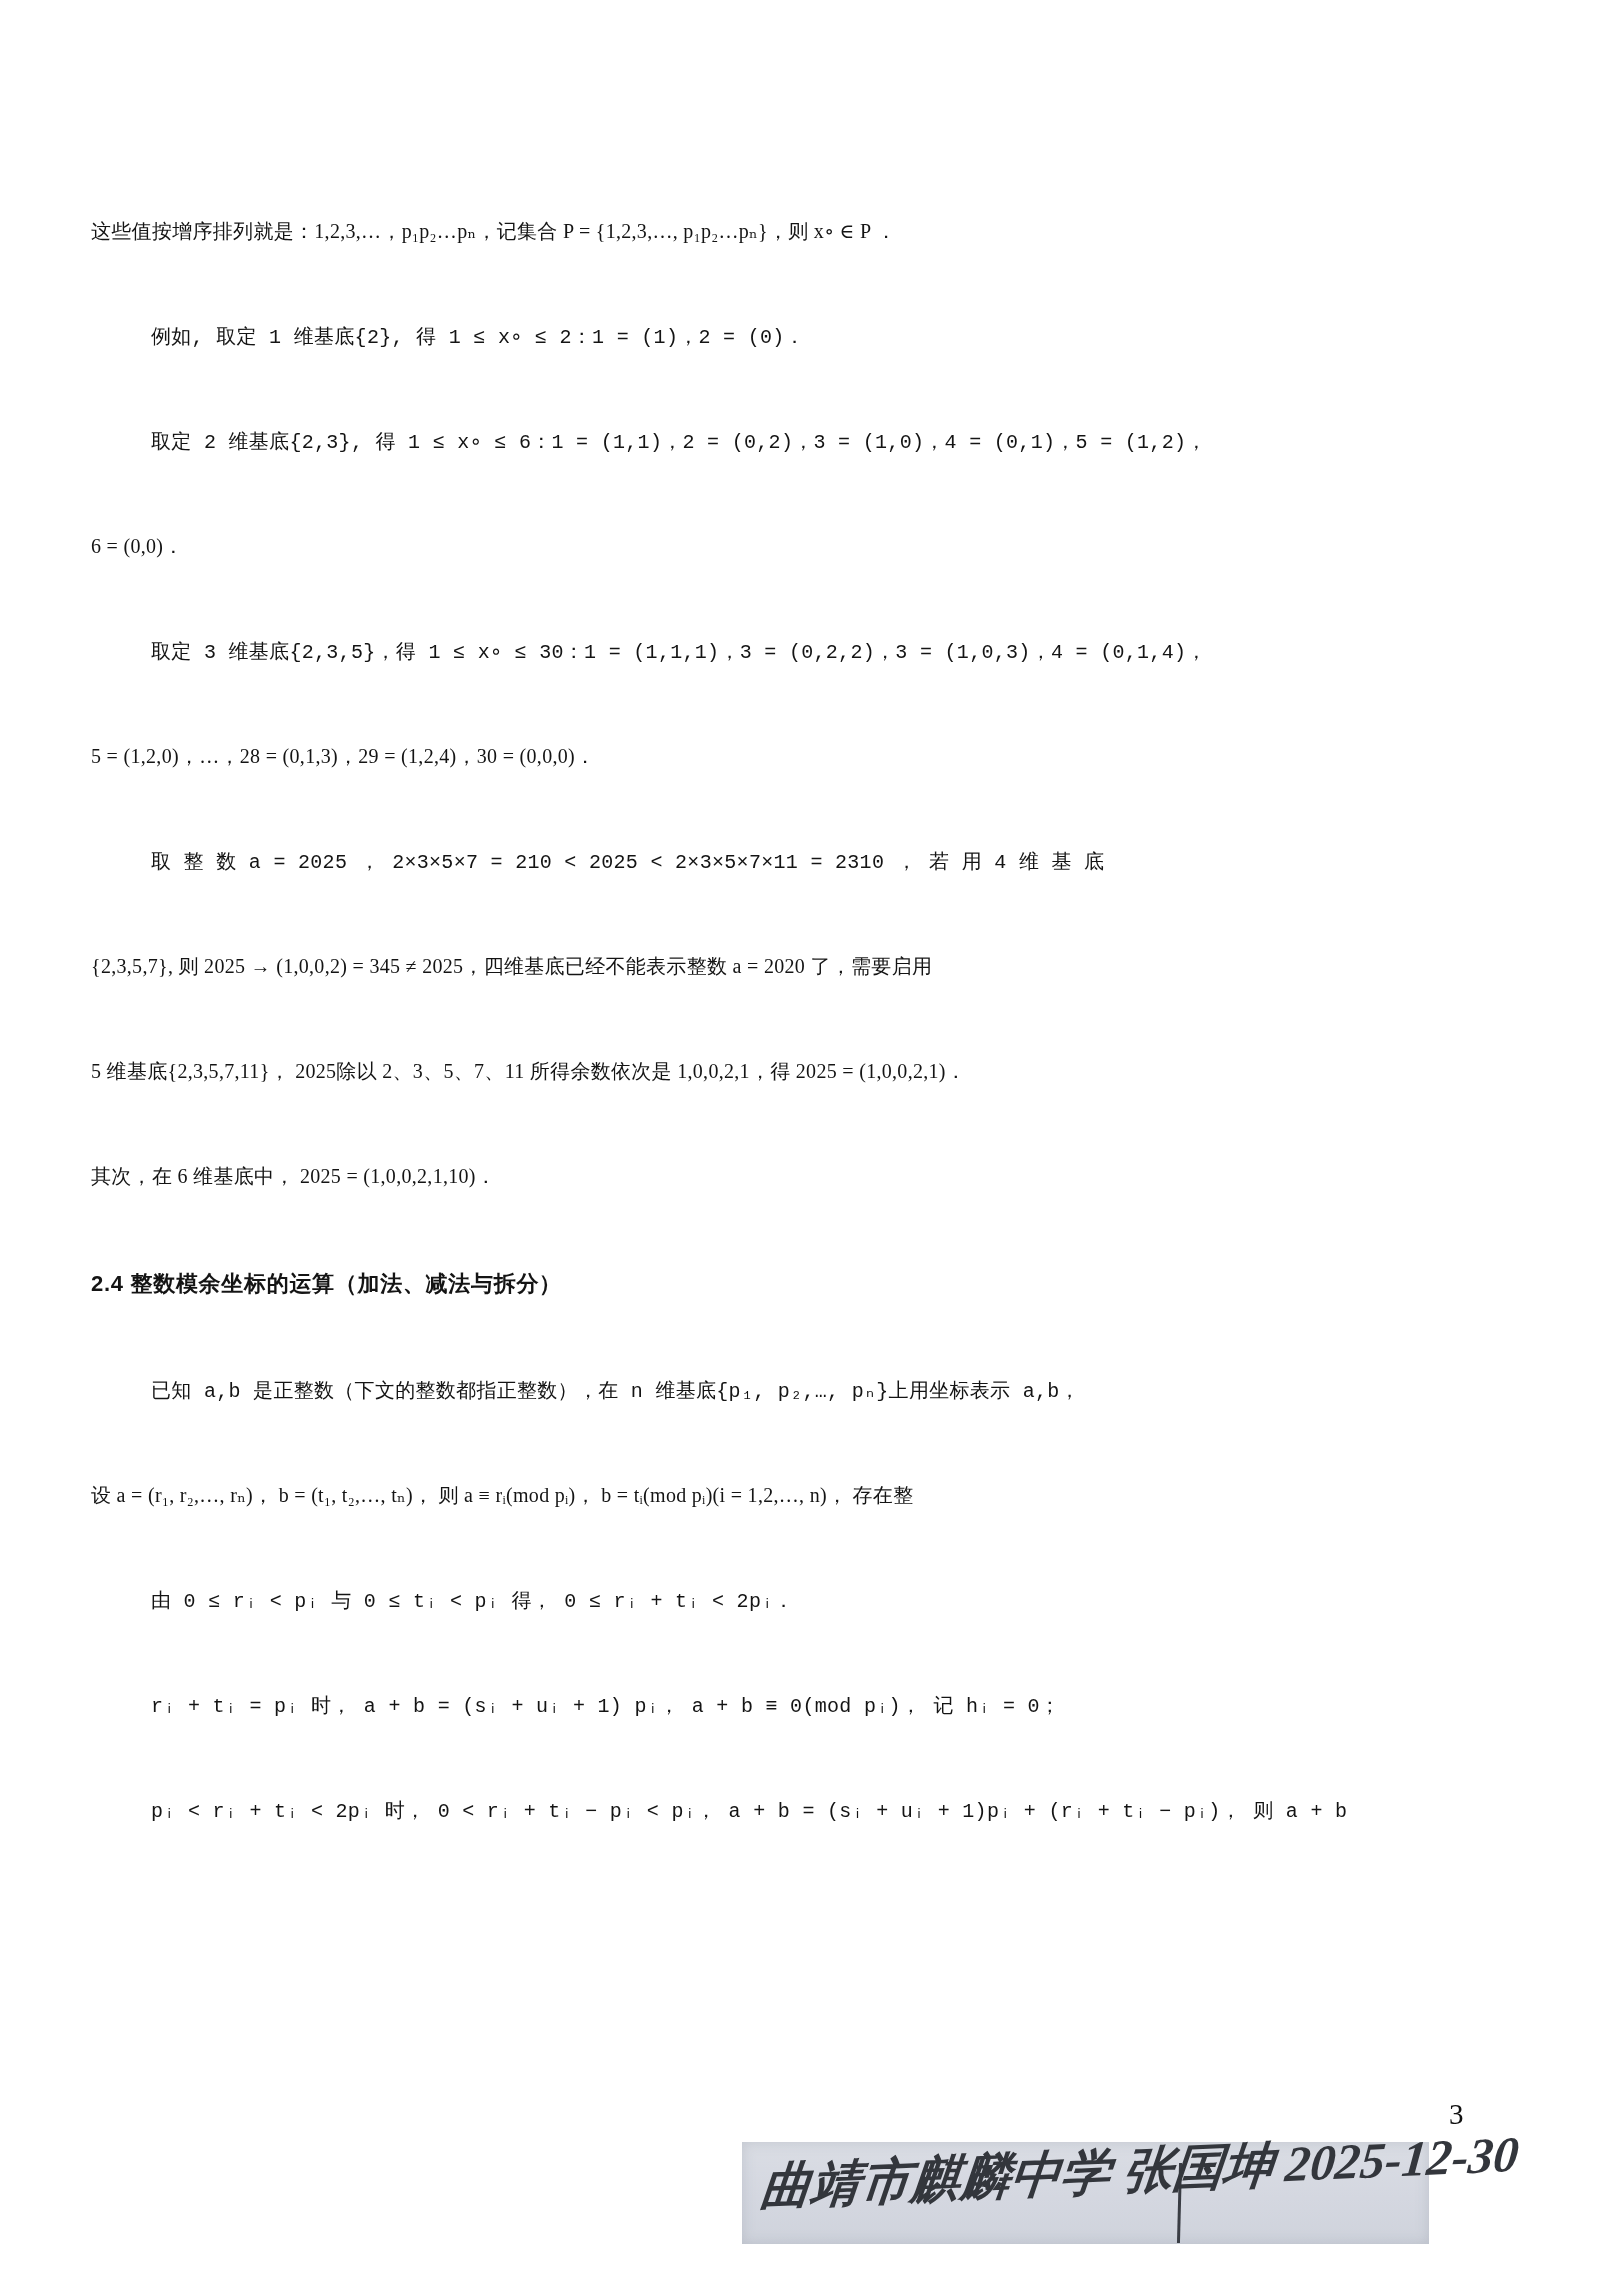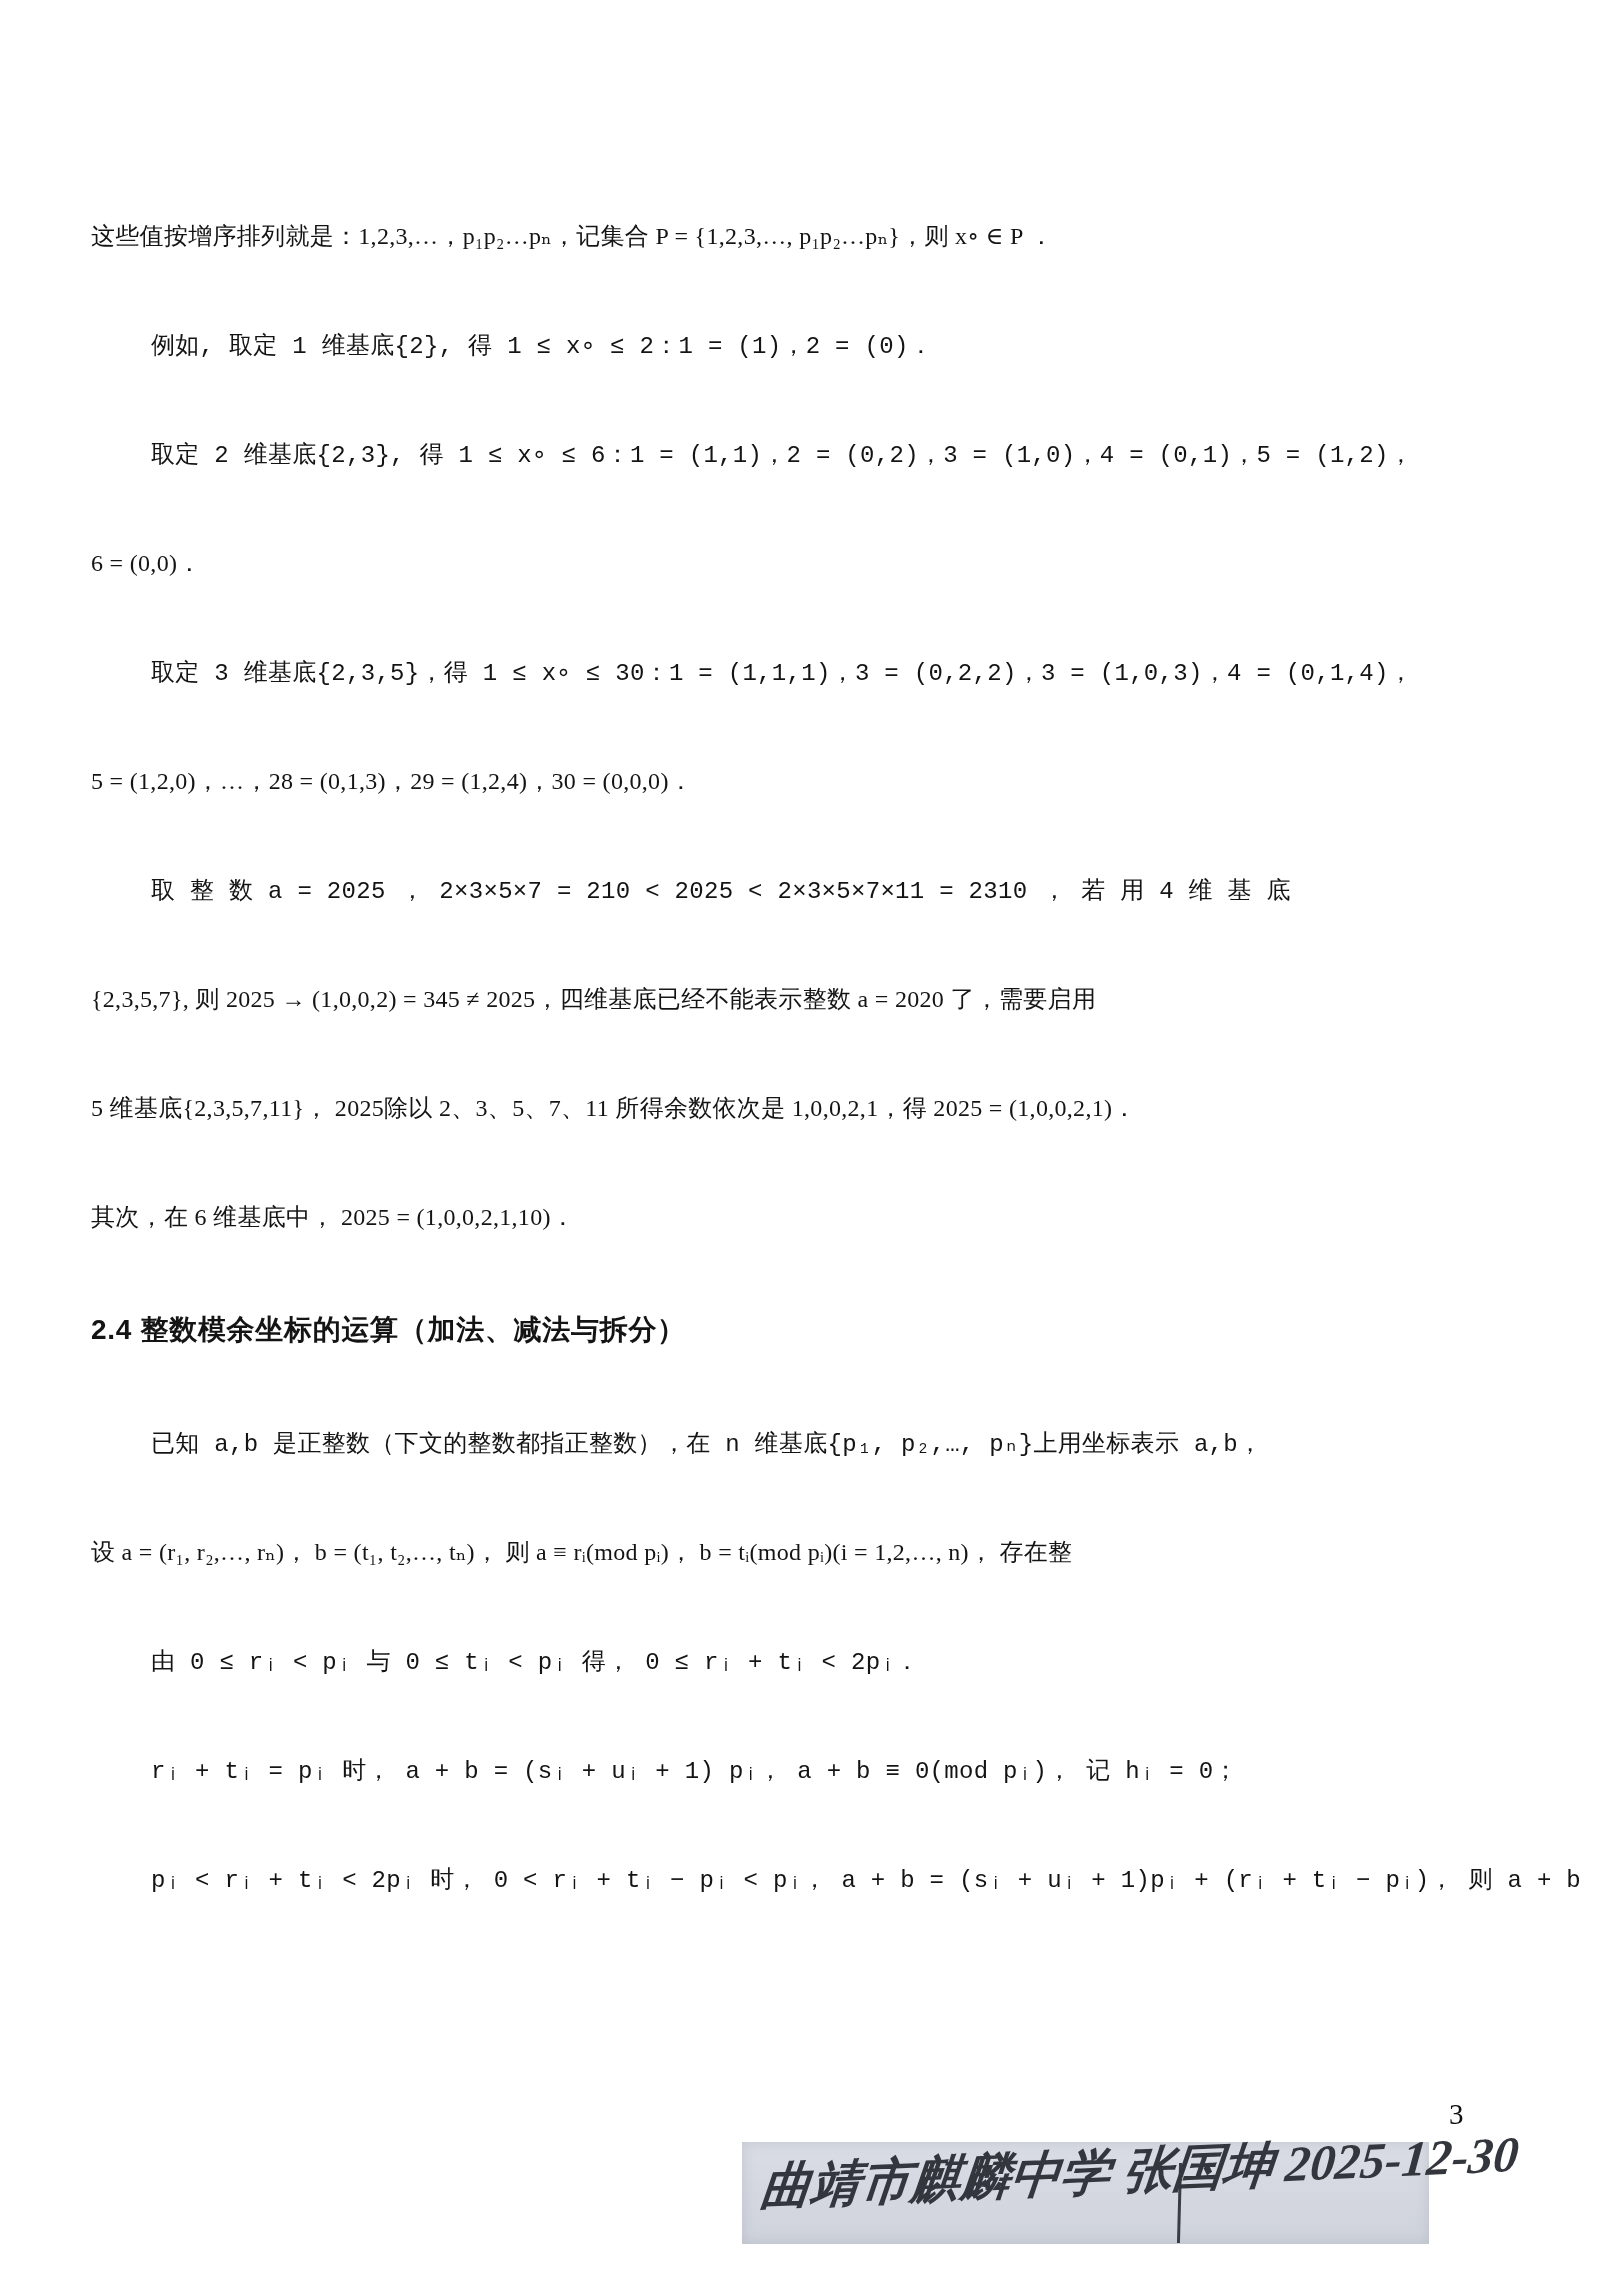--- a/index.html
+++ b/index.html
@@ -19,29 +19,29 @@
   .content {
     position: absolute;
     left: 91px;
     top: 169px;
     width: 1452px;
   }
   .line {
     height: 85px;
     display: flex;
     align-items: center;
-    font-size: 24px;
+    font-size: 20px;
     letter-spacing: 0.3px;
     white-space: nowrap;
   }
   .indent { padding-left: 60px; font-family: Liberation Mono, monospace; }
   .heading {
     font-family: "Liberation Sans", "DejaVu Sans", sans-serif;
     font-weight: 700;
-    font-size: 28px;
+    font-size: 22px;
     letter-spacing: 0.7px;
   }
   .pagenum {
     position: absolute;
     left: 1449px;
     top: 2098px;
     font-size: 29px;
     color: #111;
   }
   .sig-strip {

